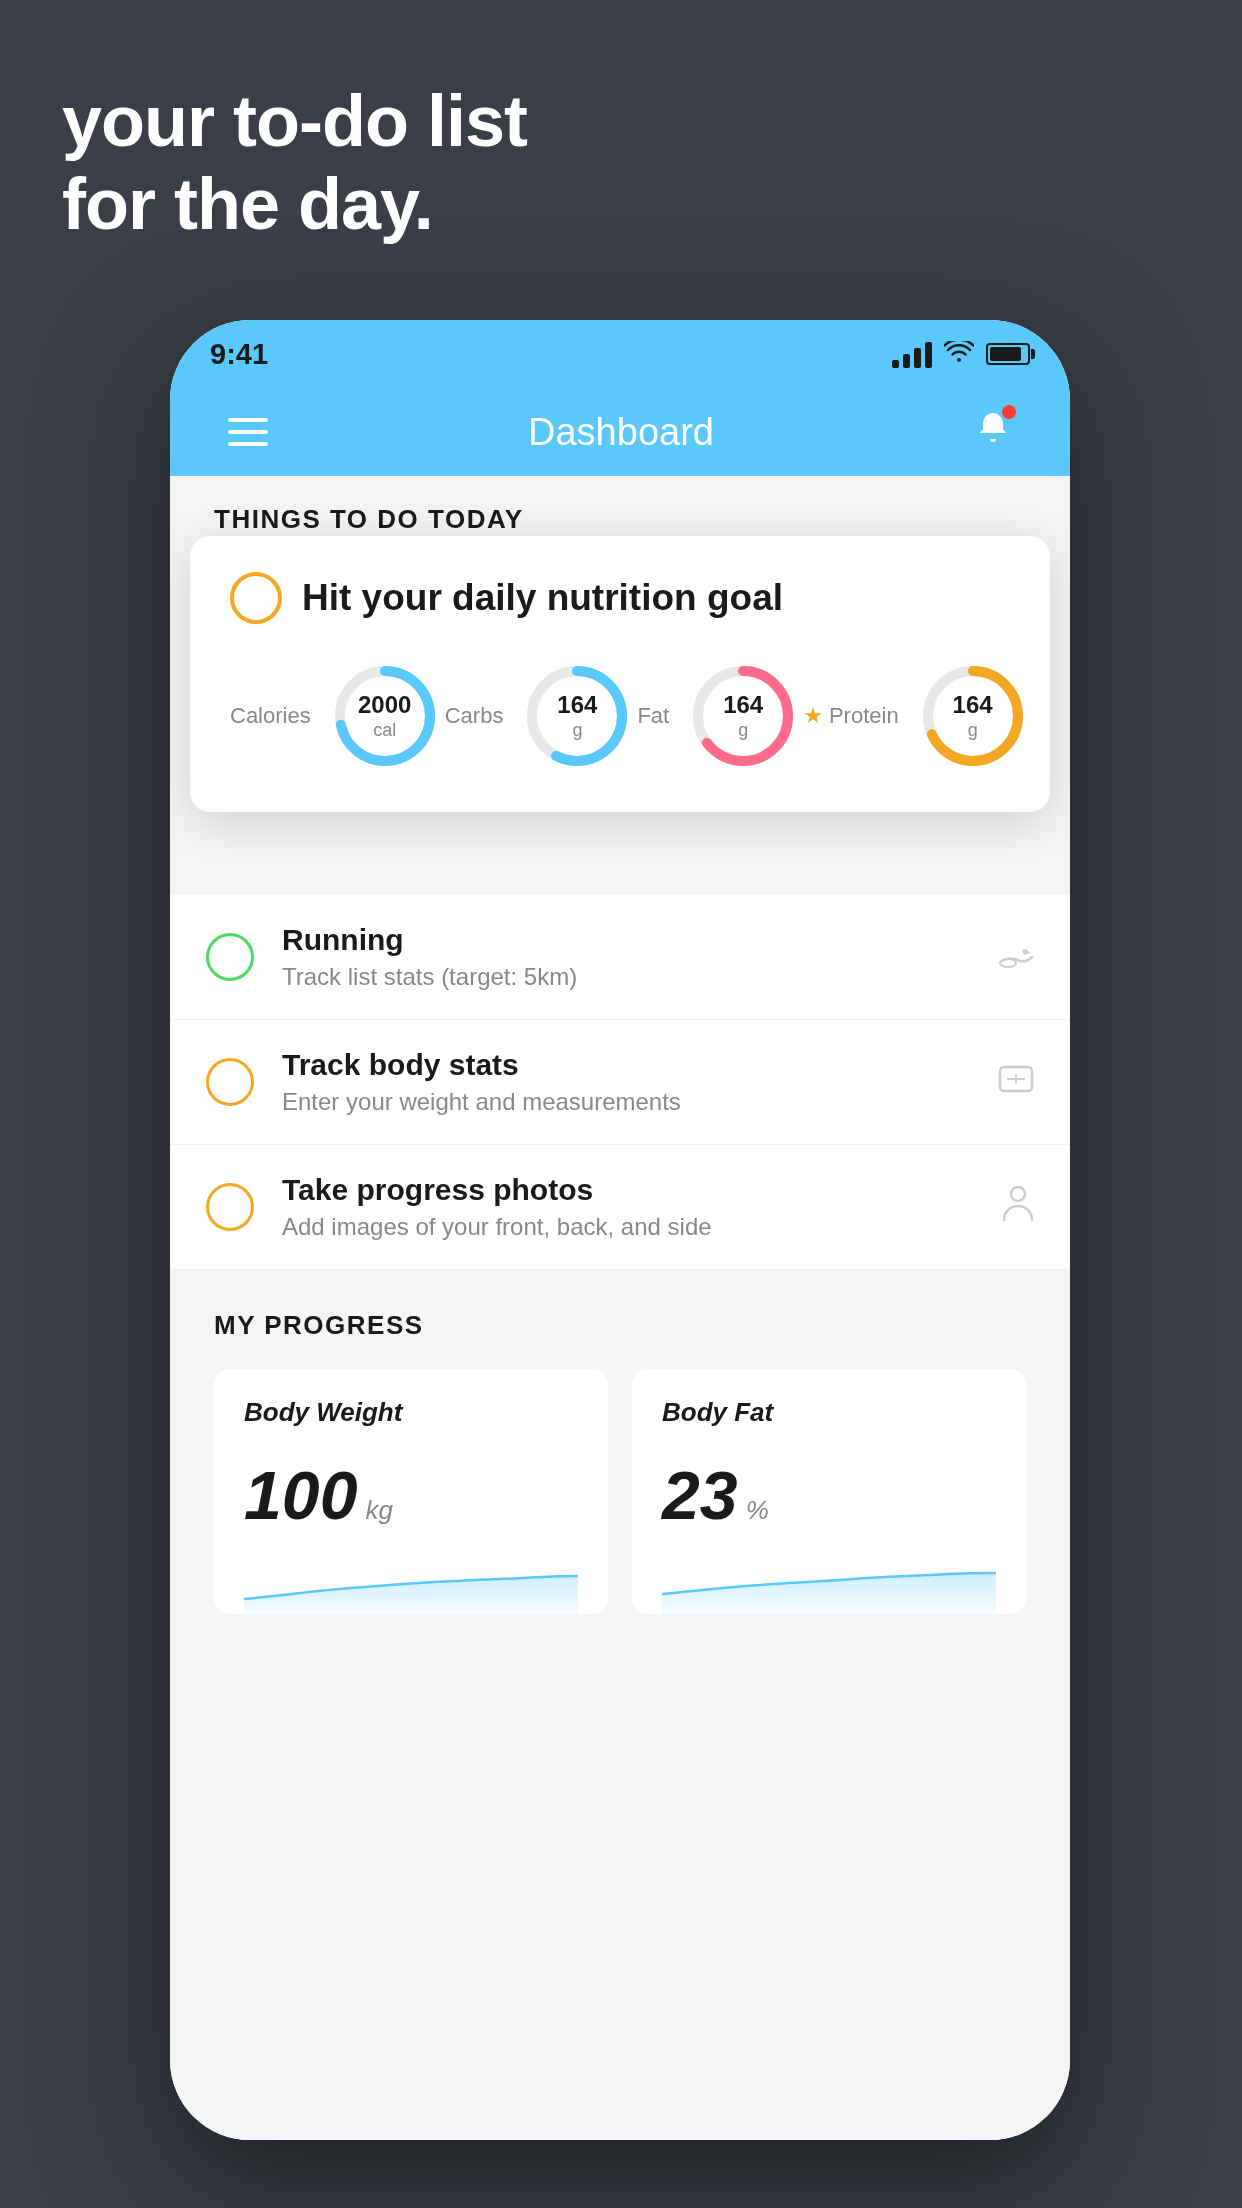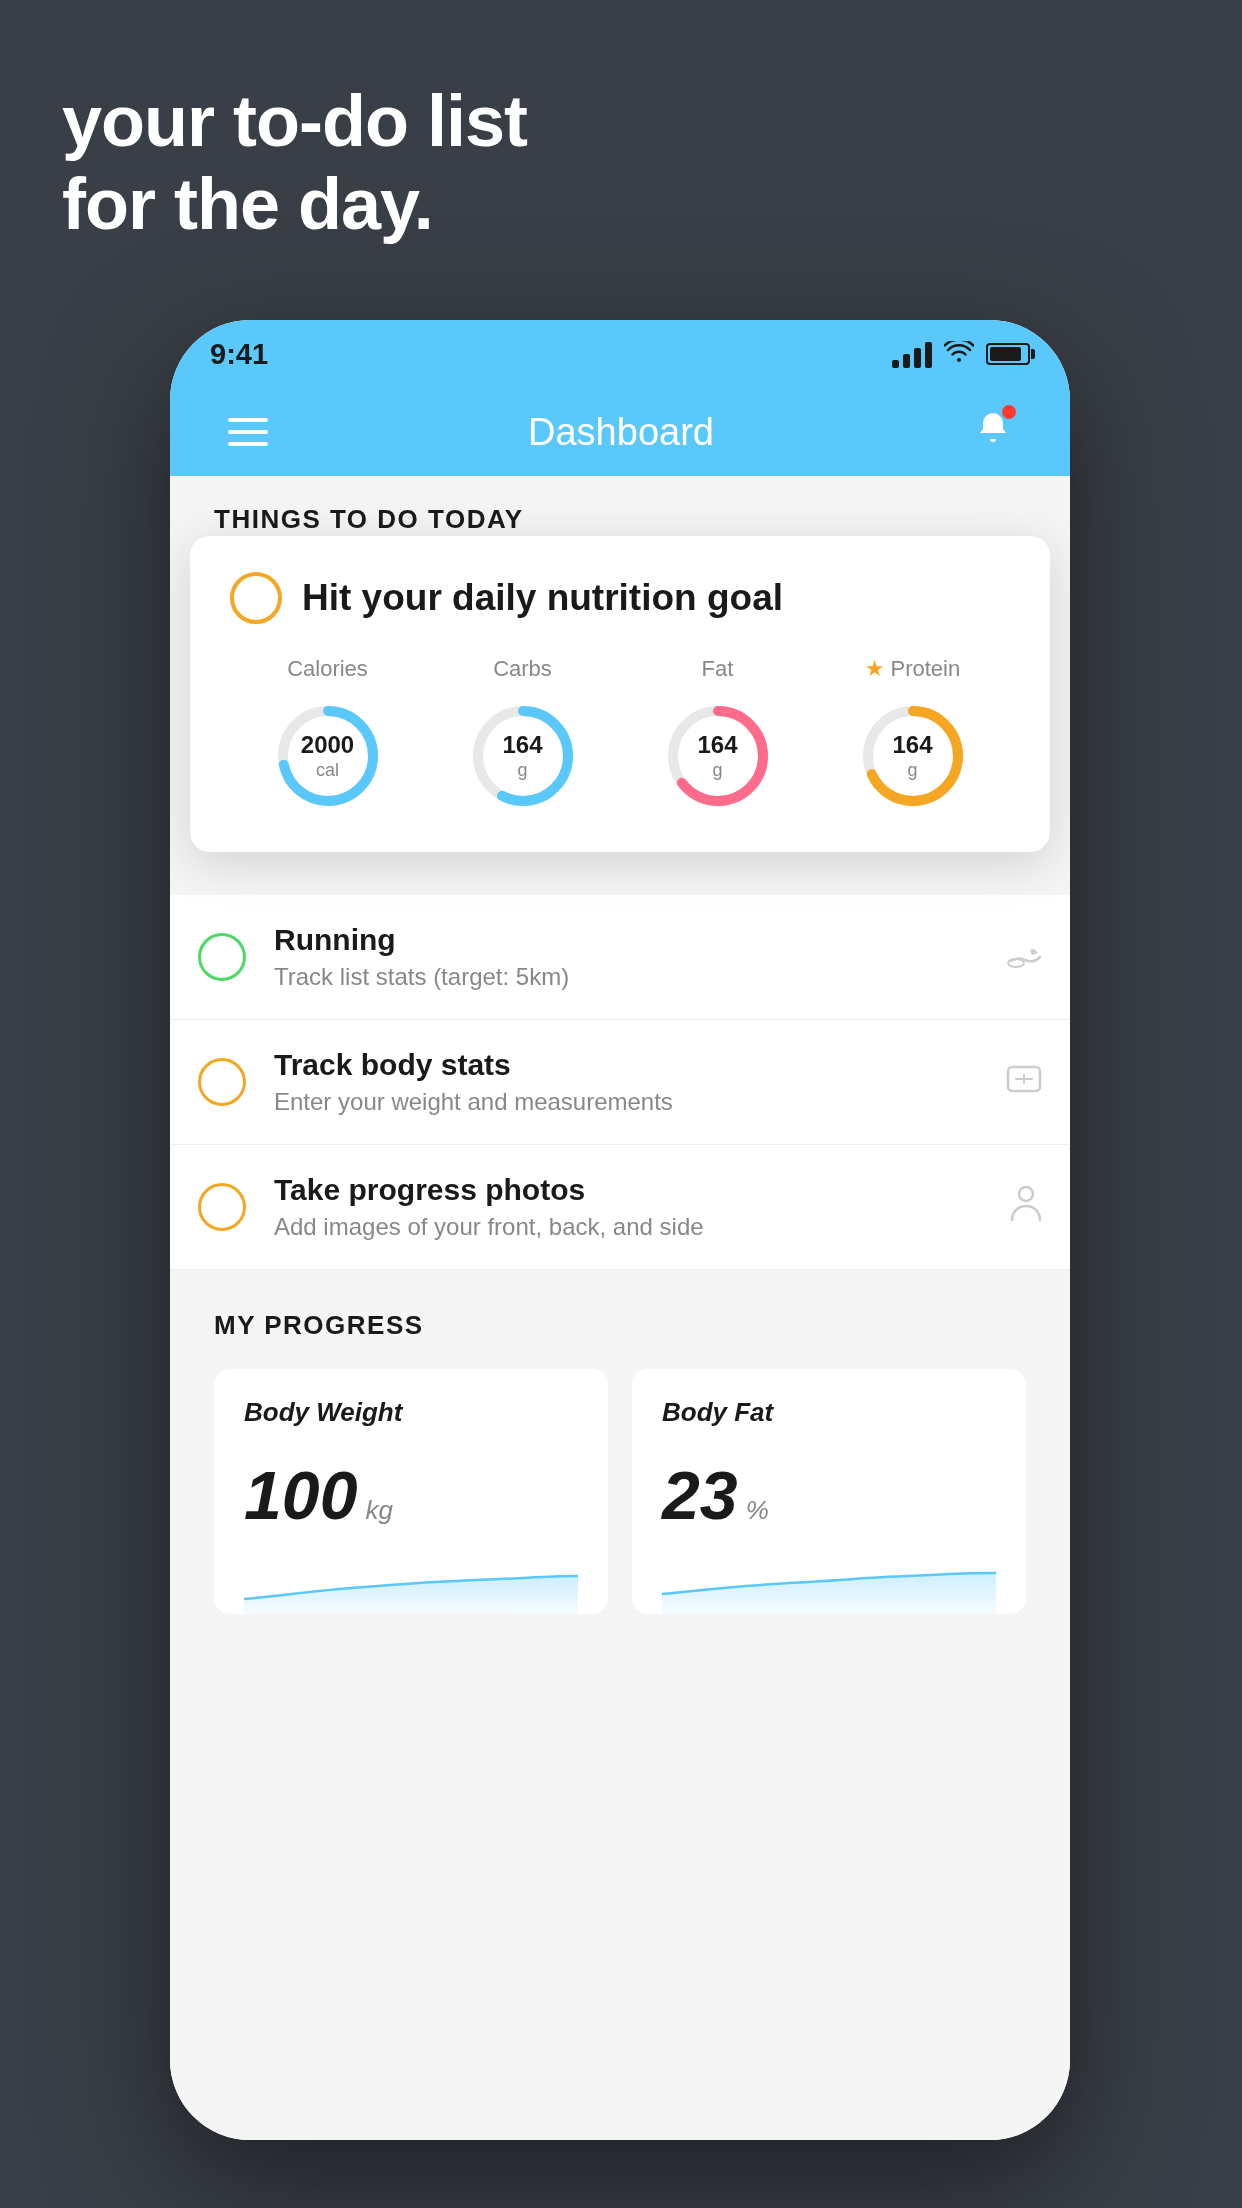--- a/index.html
+++ b/index.html
@@ -196,21 +196,21 @@
     }
 
     
     .nutrition-circles {
       display: flex;
       justify-content: space-around;
       align-items: flex-start;
     }
     .nutrition-item {
       display: flex;
-      flex-direction: column;
+      flex-direction: row;
       align-items: center;
       gap: 14px;
     }
     .nutrition-label {
       font-size: 22px;
       color: #888;
       font-weight: 400;
     }
     .nutrition-label.starred {
       display: flex;
@@ -281,21 +281,21 @@
     }
 
     
     .todo-list {
       margin-top: 340px;
       background: #ffffff;
     }
     .todo-item {
       display: flex;
       align-items: center;
-      padding: 28px 28px;
+      padding: 28px 36px;
       border-bottom: 1px solid #f0f0f0;
       gap: 28px;
       cursor: pointer;
     }
     .todo-circle {
       width: 48px;
       height: 48px;
       border-radius: 50%;
       border: 3.5px solid;
       flex-shrink: 0;

